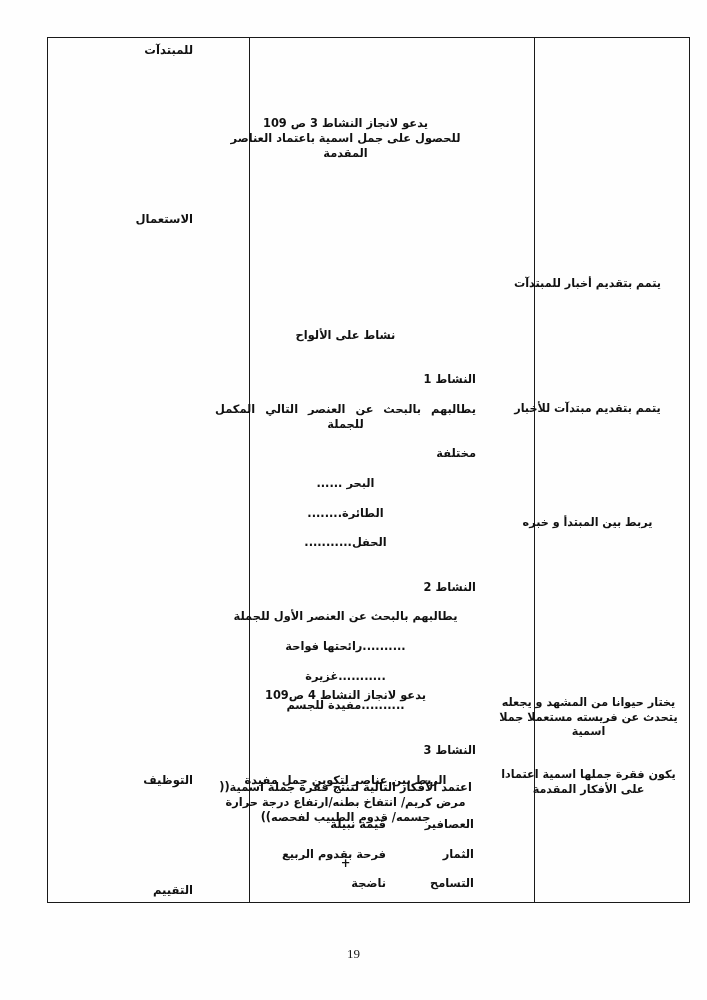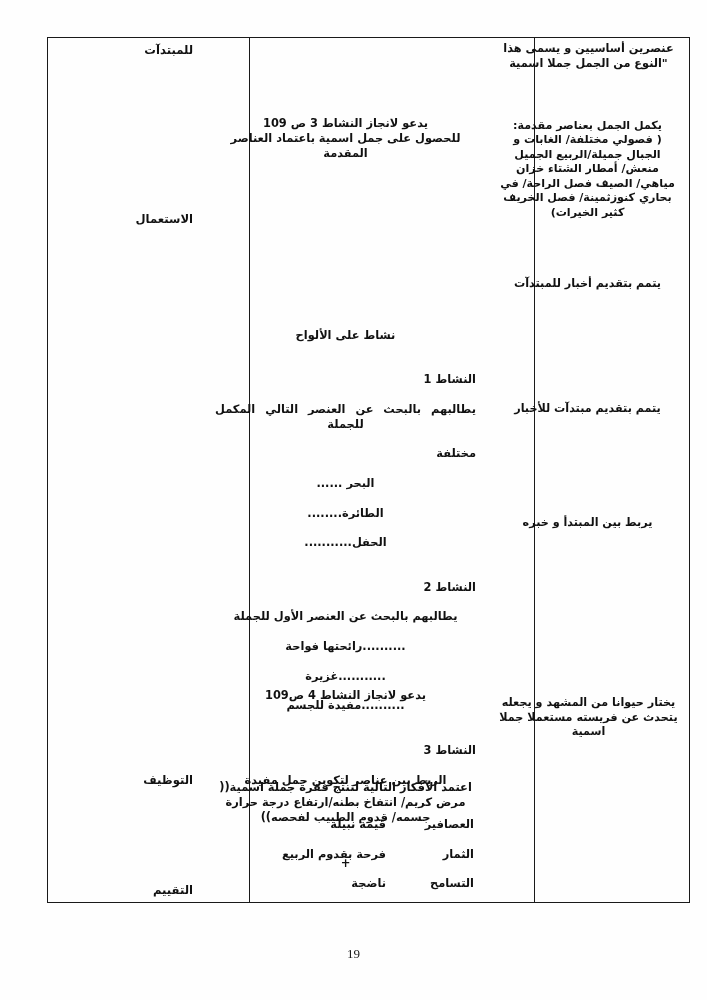--- a/index.html
+++ b/index.html
@@ -174,41 +174,34 @@
 
 <div id="page">
 
   <div id="lesson-table">
 
     <div class="vrule" id="vrule-1"></div>
     <div class="vrule" id="vrule-2"></div>
 
     <div class="col" id="col-right">
 
-      <div class="tb" id="rc-conclusion">عنصرين أساسيين و يسمى هذا
-"النوع من الجمل جملا اسمية</div>
-
-      <div class="tb" id="rc-complete">يكمل الجمل بعناصر مقدمة:
-( فصولي مختلفة/ الغابات و
-الجبال جميلة/الربيع الجميل
-منعش/ أمطار الشتاء خزان
-مياهي/ الصيف فصل الراحة/ في
-بحاري كنوزثمينة/ فصل الخريف
-كثير الخيرات)</div>
+
 
       <div class="tb" id="rc-news-for-subjects">يتمم بتقديم أخبار للمبتدآت</div>
 
       <div class="tb" id="rc-subjects-for-news">يتمم بتقديم مبتدآت للأخبار</div>
 
       <div class="tb" id="rc-link">يربط بين المبتدأ و خبره</div>
 
       <div class="tb" id="rc-animal">يختار حيوانا من المشهد و يجعله
 يتحدث عن فريسته مستعملا جملا
 اسمية</div>
 
+      <div class="tb" id="rc-paragraph">يكون فقرة جملها اسمية اعتمادا
+على الأفكار المقدمة</div>
     </div>
 
     <div class="col" id="col-mid">
 
       <div class="tb" id="mc-activity3-call">يدعو لانجاز النشاط 3 ص 109
 للحصول على جمل اسمية باعتماد العناصر
 المقدمة</div>
 
       <div class="tb" id="mc-board-activities">
 

